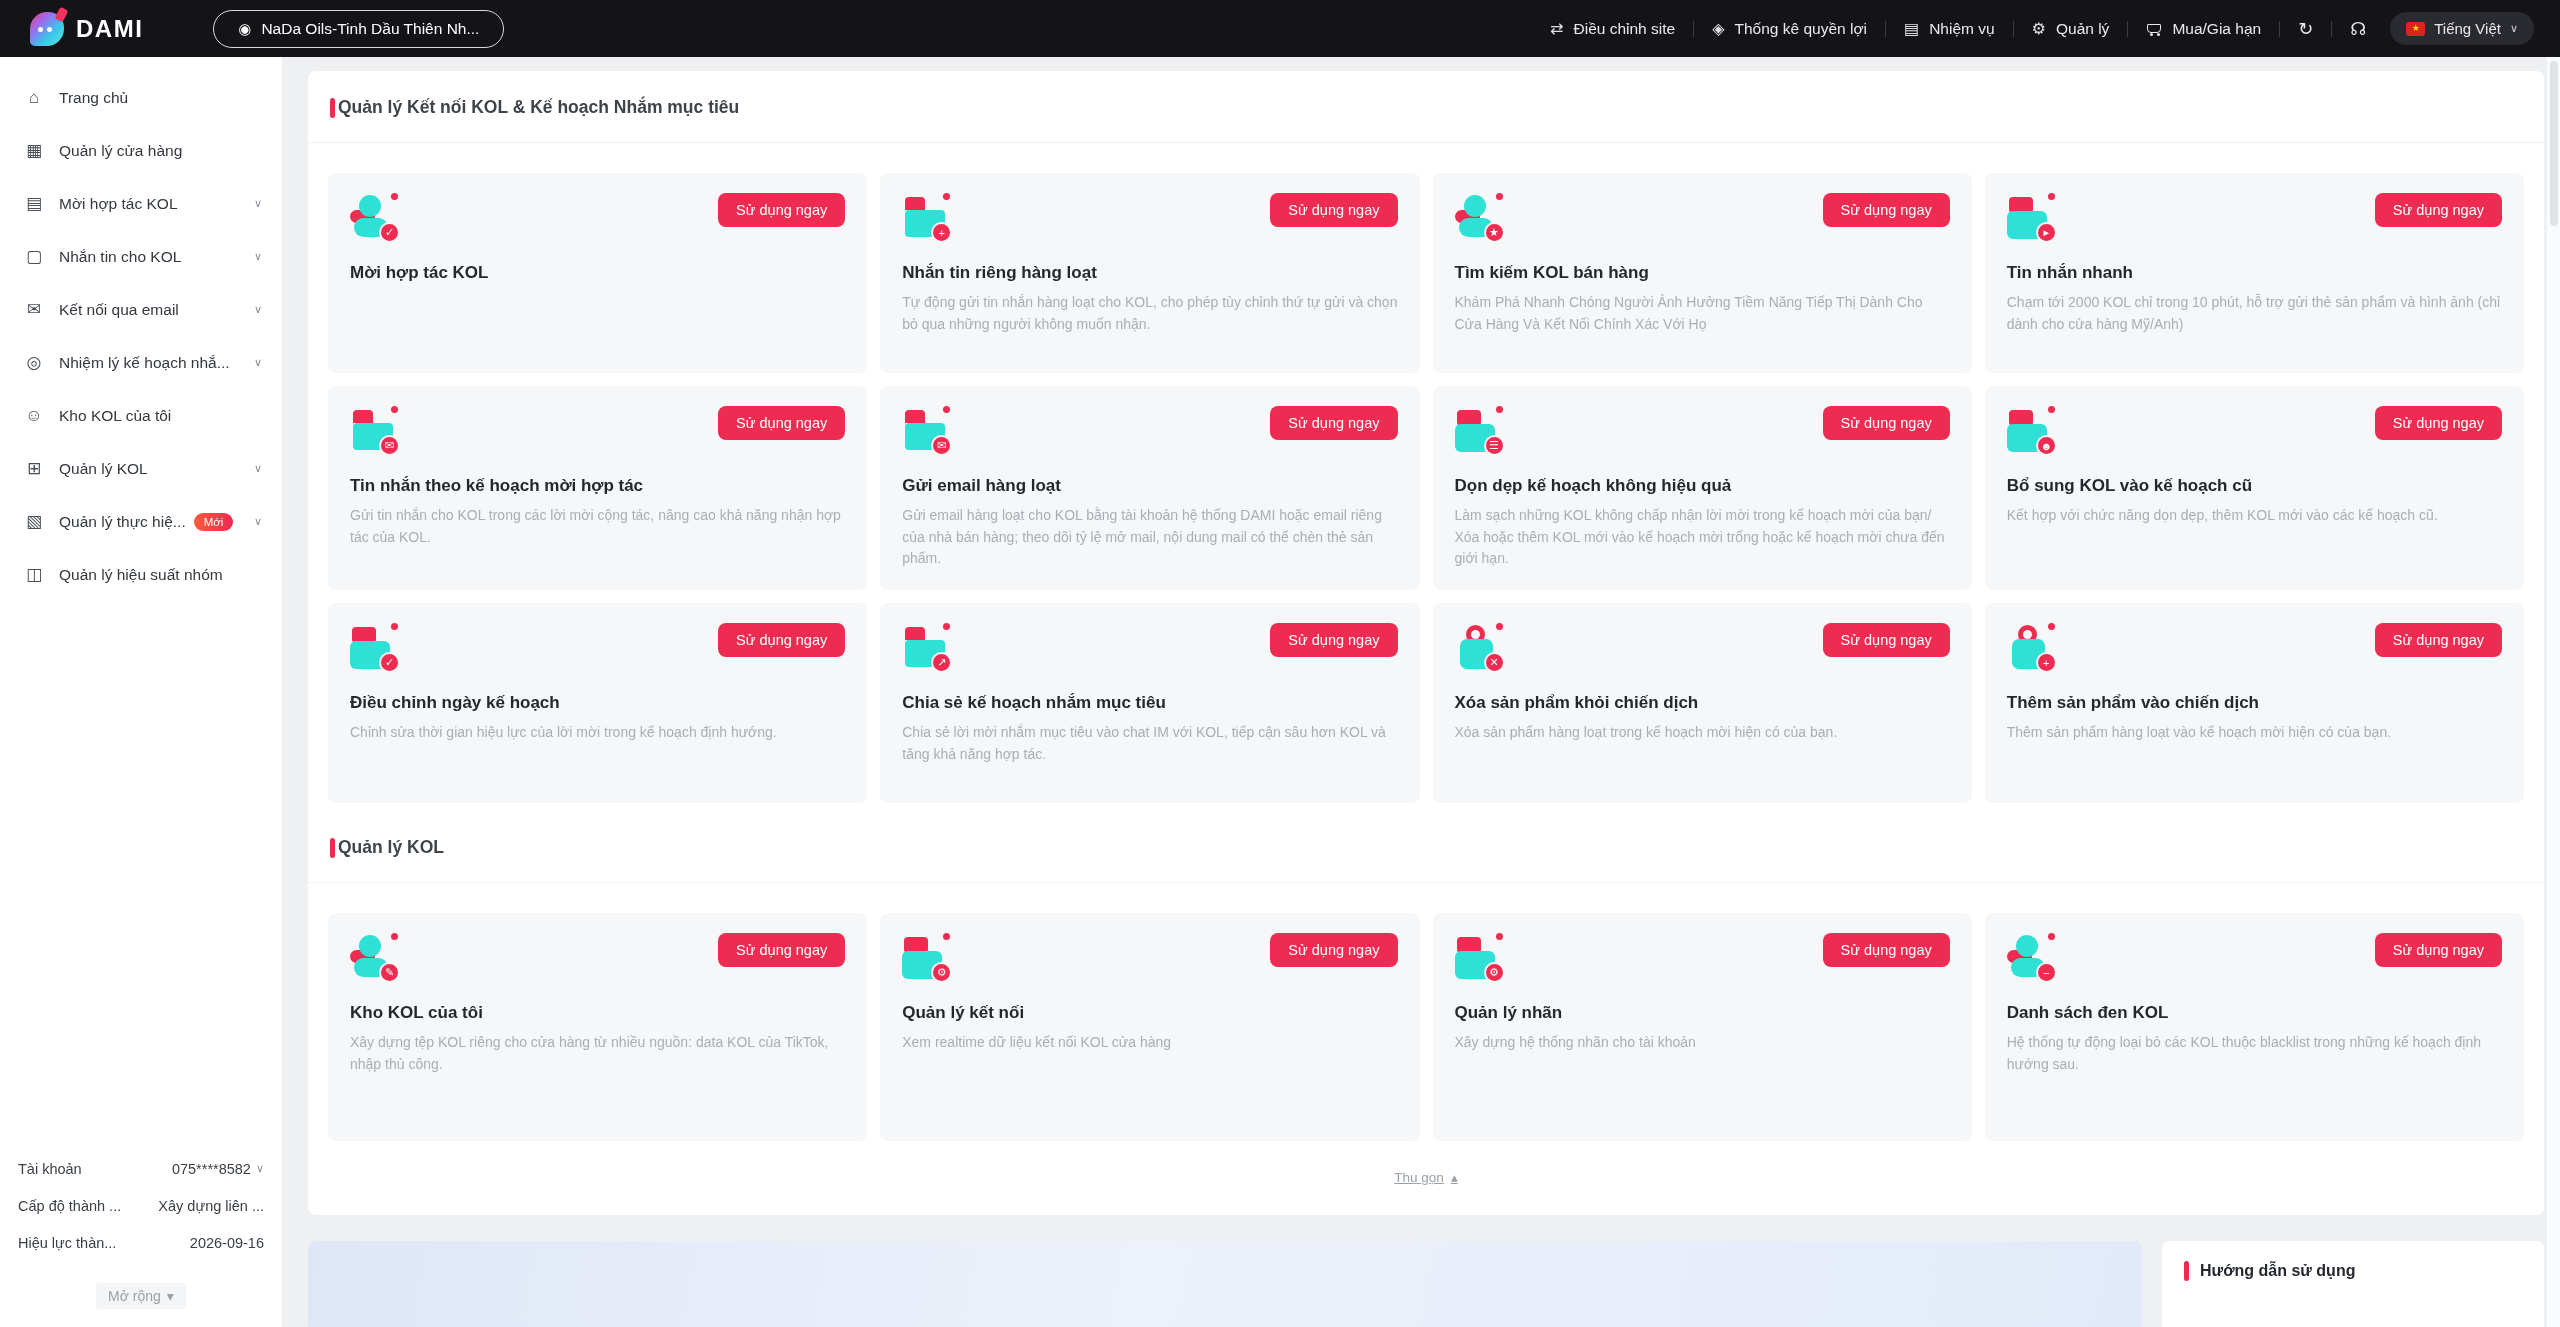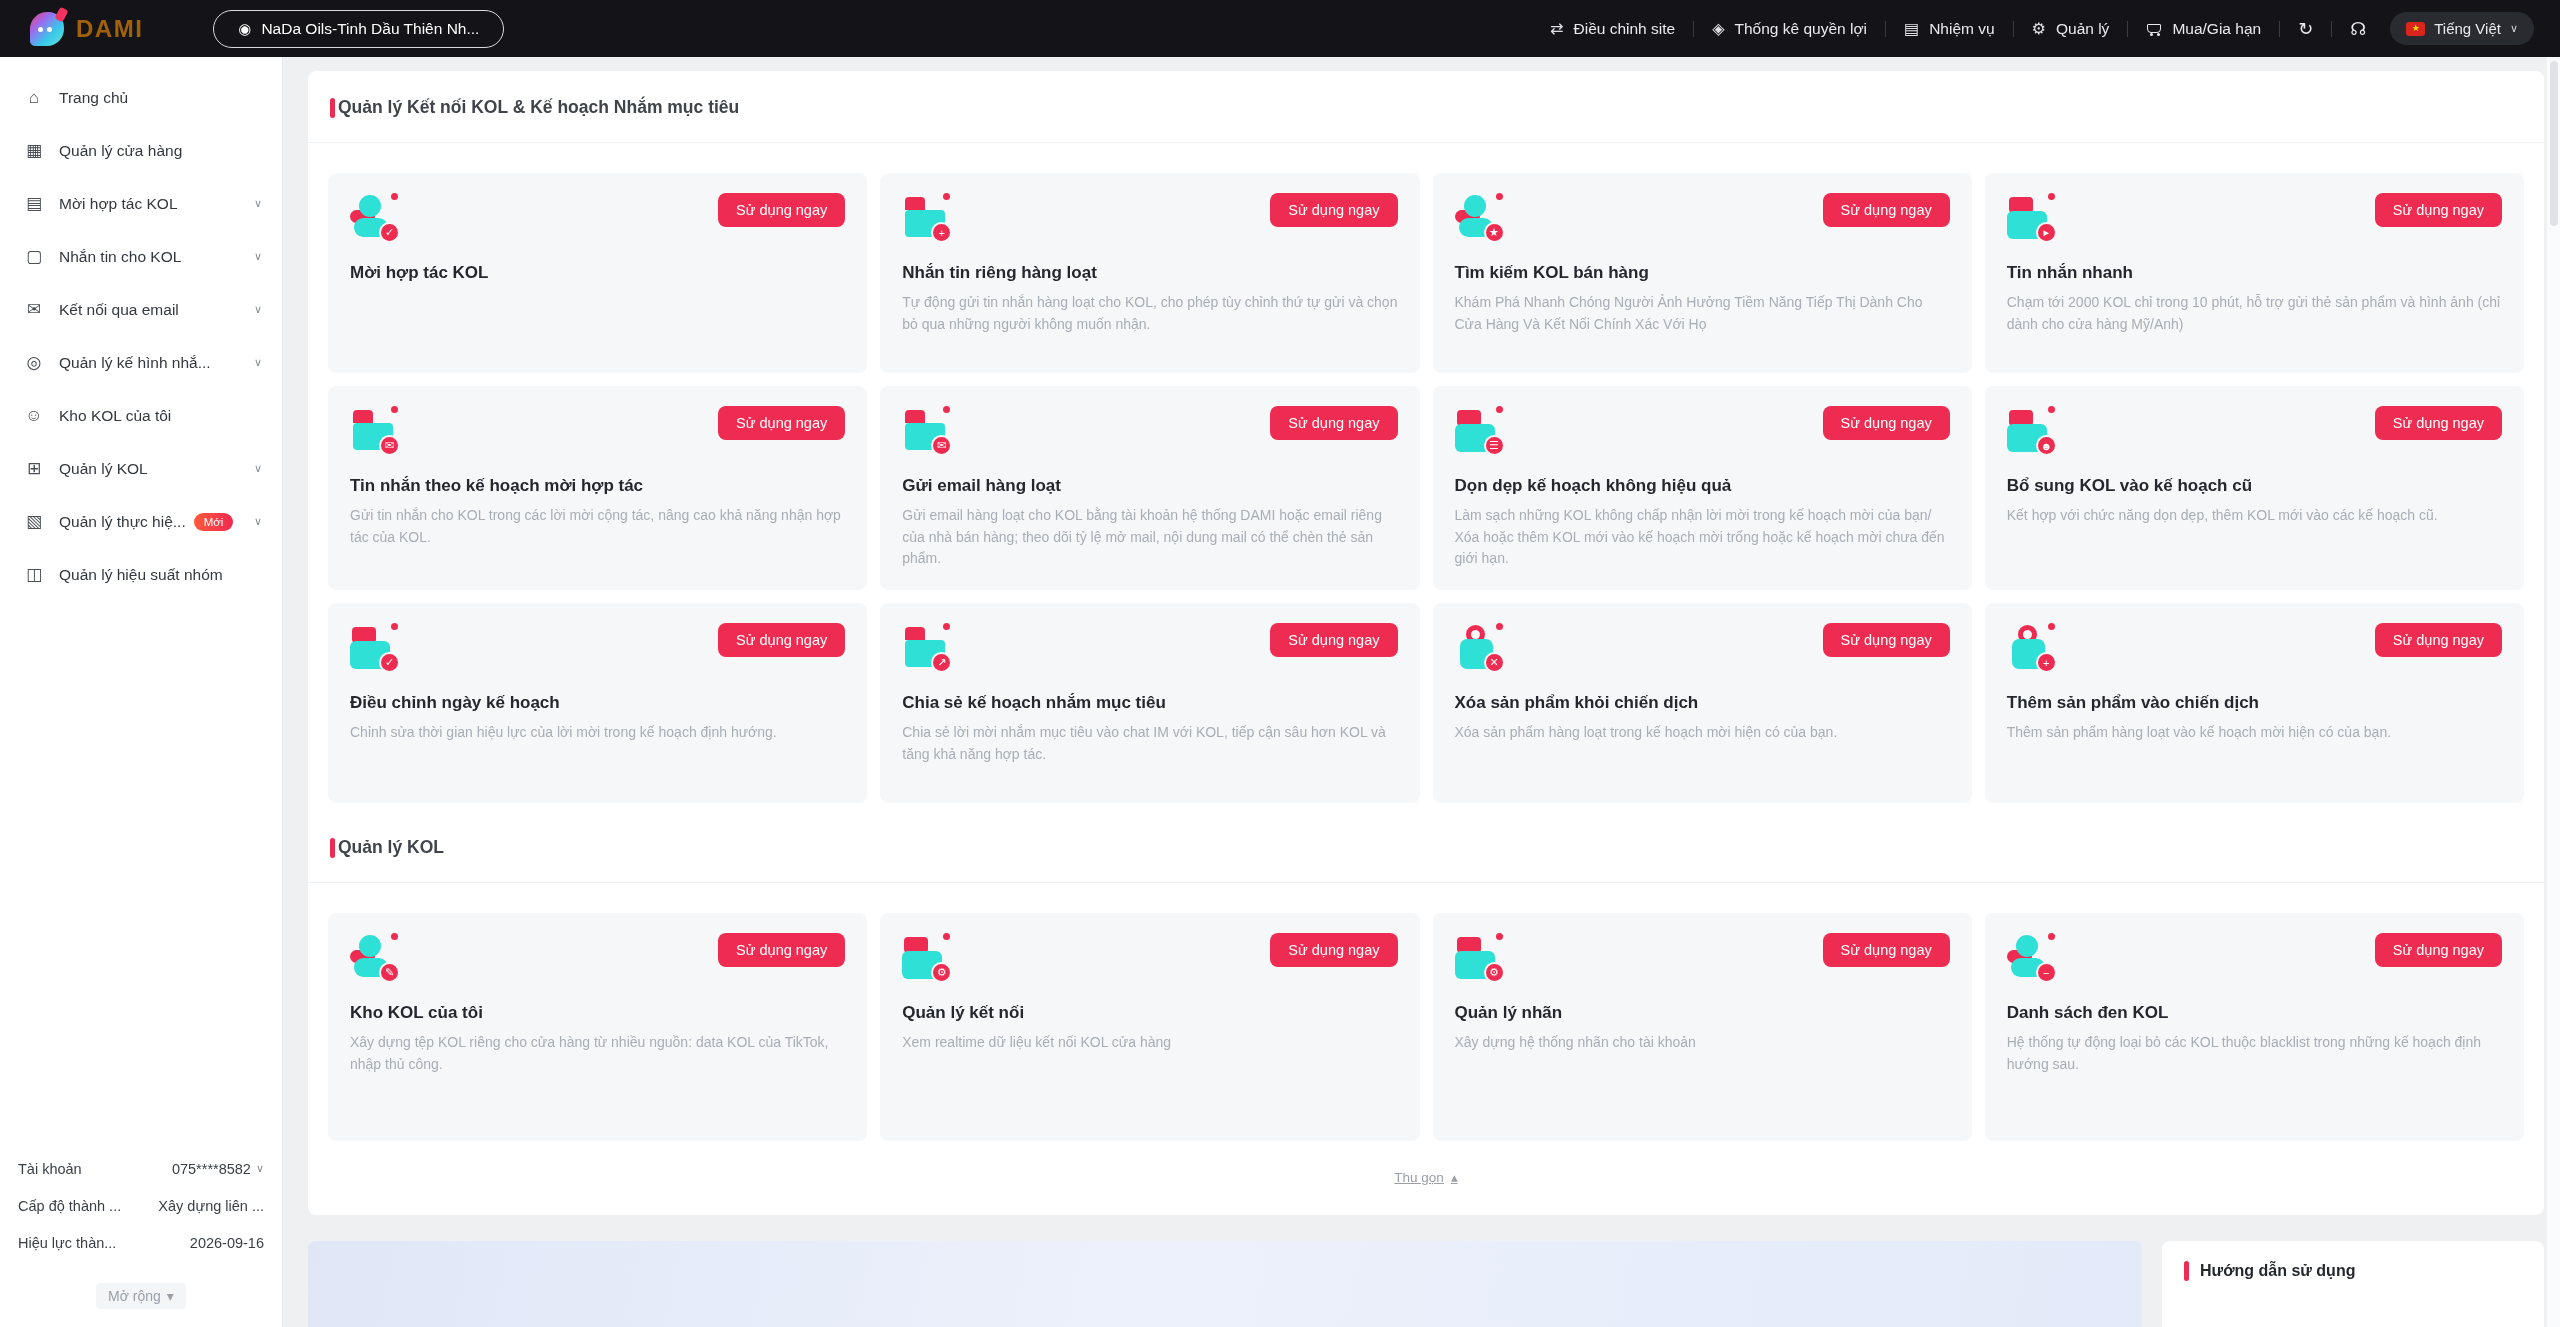--- a/index.html
+++ b/index.html
@@ -15,21 +15,21 @@
   *{margin:0;padding:0;box-sizing:border-box;}
   html,body{width:2560px;height:1327px;overflow:hidden;}
   body{font-family:"Liberation Sans","DejaVu Sans",sans-serif;background:var(--page-bg);position:relative;}
 
   
   .topbar{height:57px;background:var(--topbar);display:flex;align-items:center;padding:0 26px 0 30px;color:#e8e8ec;}
   .brand{display:flex;align-items:center;gap:12px;}
   .logo-ic{width:34px;height:34px;border-radius:50% 46% 50% 14%;background:linear-gradient(135deg,#ef3a6e 0%,#9b6cf0 32%,#39c6ea 64%,#5fe9d6 100%);position:relative;}
   .logo-ic::before{content:"";position:absolute;left:8px;top:15px;width:5px;height:5px;border-radius:50%;background:#fff;box-shadow:9px 0 0 #fff;}
   .logo-ic::after{content:"";position:absolute;right:-2px;top:-4px;width:9px;height:13px;background:#f2335f;border-radius:3px;transform:rotate(28deg);}
-  .brand-name{font-size:24px;font-weight:800;letter-spacing:1.5px;color:#a16207;}
+  .brand-name{font-size:24px;font-weight:800;letter-spacing:1.5px;color:#ffffff;}
   .store-pill{margin-left:70px;display:flex;align-items:center;gap:10px;border:1.5px solid #d9d9df;border-radius:999px;padding:9px 24px;font-size:15.5px;color:#fff;cursor:pointer;}
   .store-pill .radio{font-size:15px;color:#fff;}
   .topbar-right{margin-left:auto;display:flex;align-items:center;}
   .tmenu{display:flex;align-items:center;gap:10px;padding:0 14px;font-size:15.5px;color:#e9e9ee;cursor:pointer;white-space:nowrap;}
   .tmenu .ticon{font-size:16px;opacity:.95;}
   .tdiv{width:1px;height:16px;background:#3c3c44;margin:0 4px;}
   .ticon-btn{padding:0 14px;font-size:18px;cursor:pointer;color:#e9e9ee;}
   .lang-pill{display:flex;align-items:center;gap:9px;background:#2a2a31;border-radius:999px;padding:8px 16px;margin-left:10px;font-size:15px;cursor:pointer;}
   .flag{width:19px;height:14px;background:#da251d;border-radius:3px;display:flex;align-items:center;justify-content:center;color:#ffdf00;font-size:9px;line-height:1;}
   .chev{font-size:11px;color:#cfcfd6;}
@@ -164,21 +164,21 @@
         <span class="nav-label">Nhắn tin cho KOL</span>
         <span class="nav-chev">∨</span>
       </div>
       <div class="nav-item">
         <span class="nav-ic">✉</span>
         <span class="nav-label">Kết nối qua email</span>
         <span class="nav-chev">∨</span>
       </div>
       <div class="nav-item">
         <span class="nav-ic">◎</span>
-        <span class="nav-label">Quản lý kế hình nhắ...</span>
+        <span class="nav-label">Nhiệm lý kế hoạch nhắ...</span>
         <span class="nav-chev">∨</span>
       </div>
       <div class="nav-item">
         <span class="nav-ic">☺</span>
         <span class="nav-label">Kho KOL của tôi</span>
       </div>
       <div class="nav-item">
         <span class="nav-ic">⊞</span>
         <span class="nav-label">Quản lý KOL</span>
         <span class="nav-chev">∨</span>

